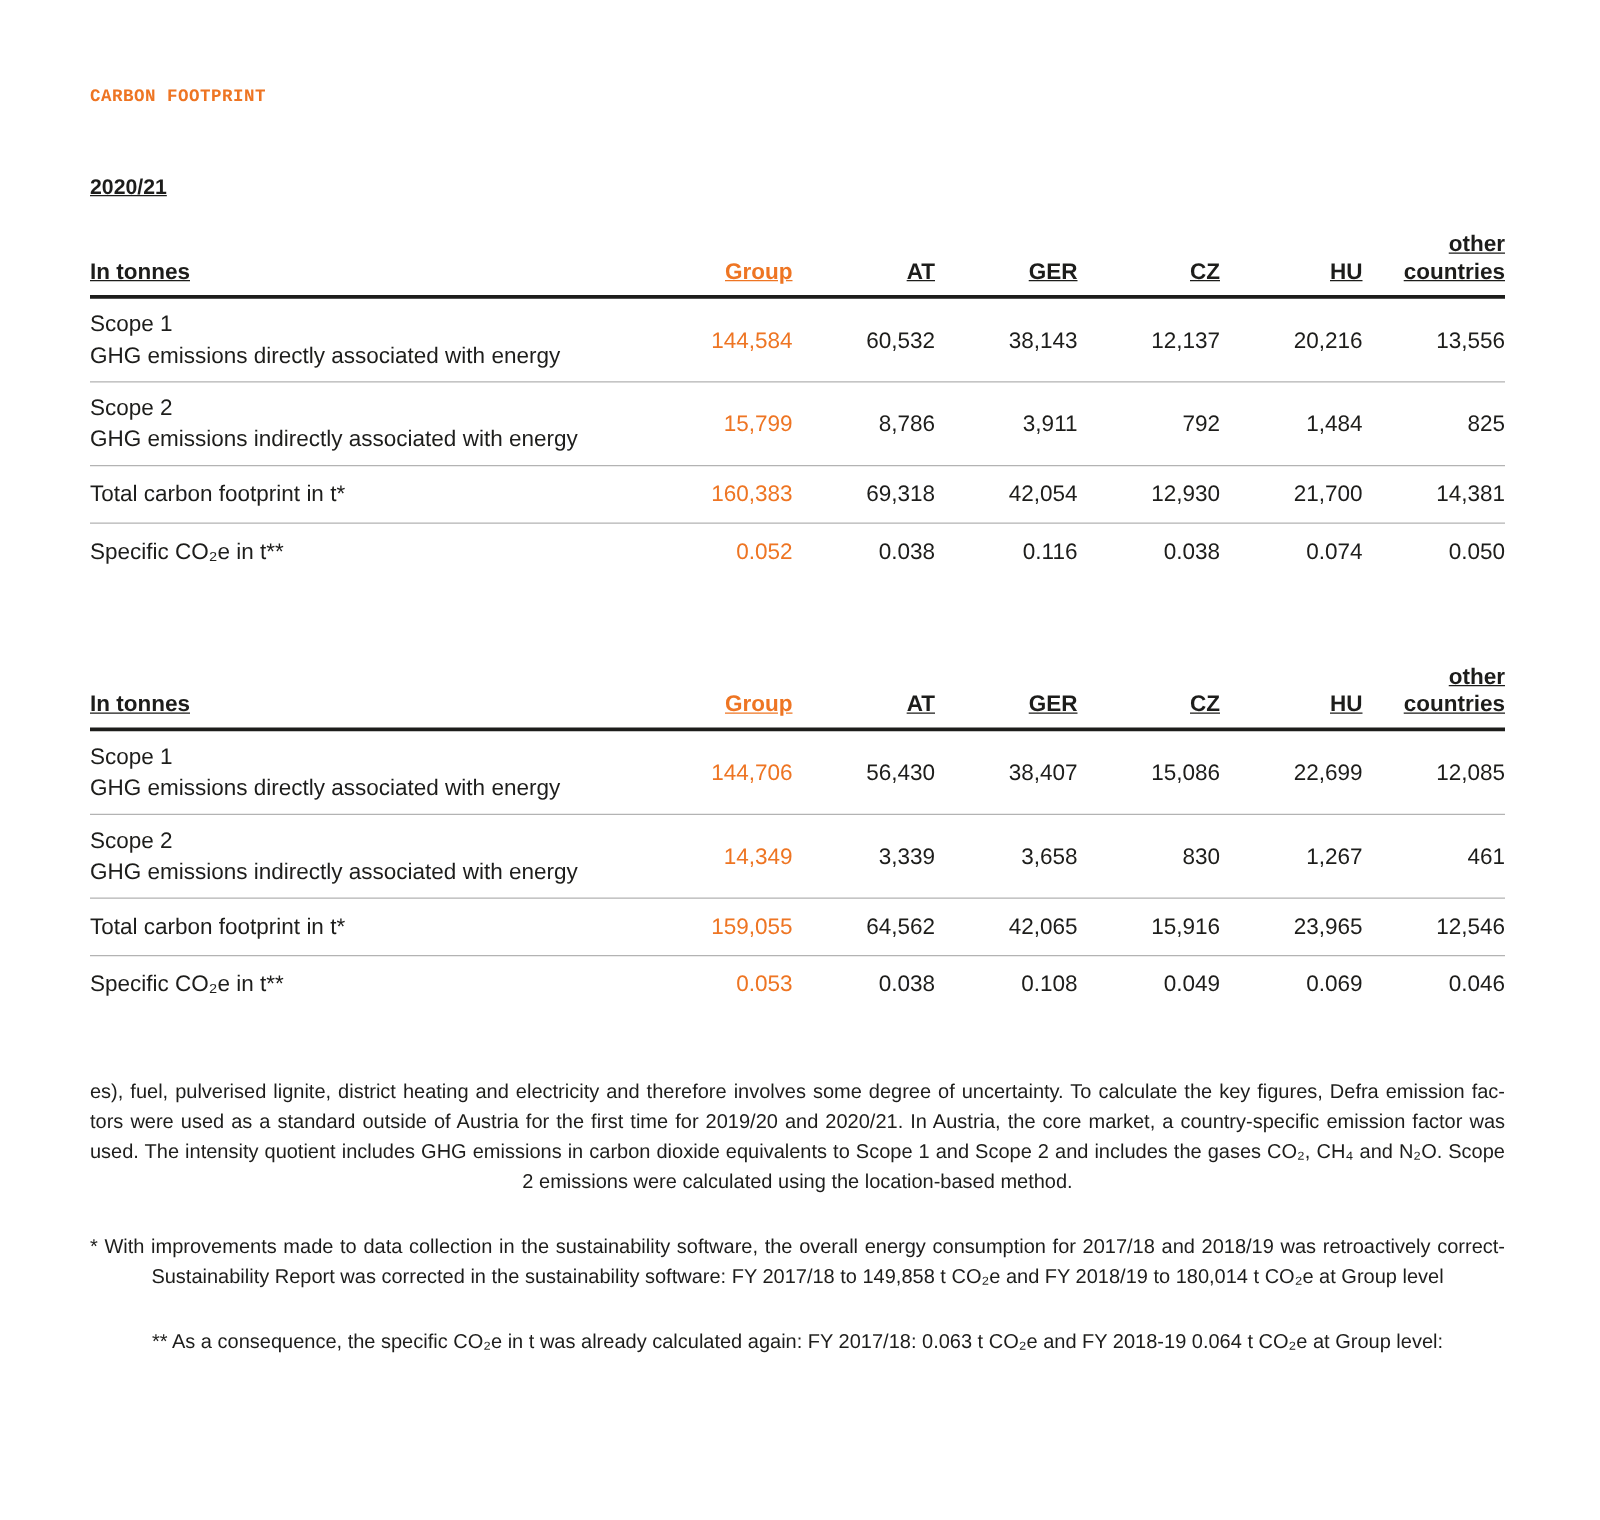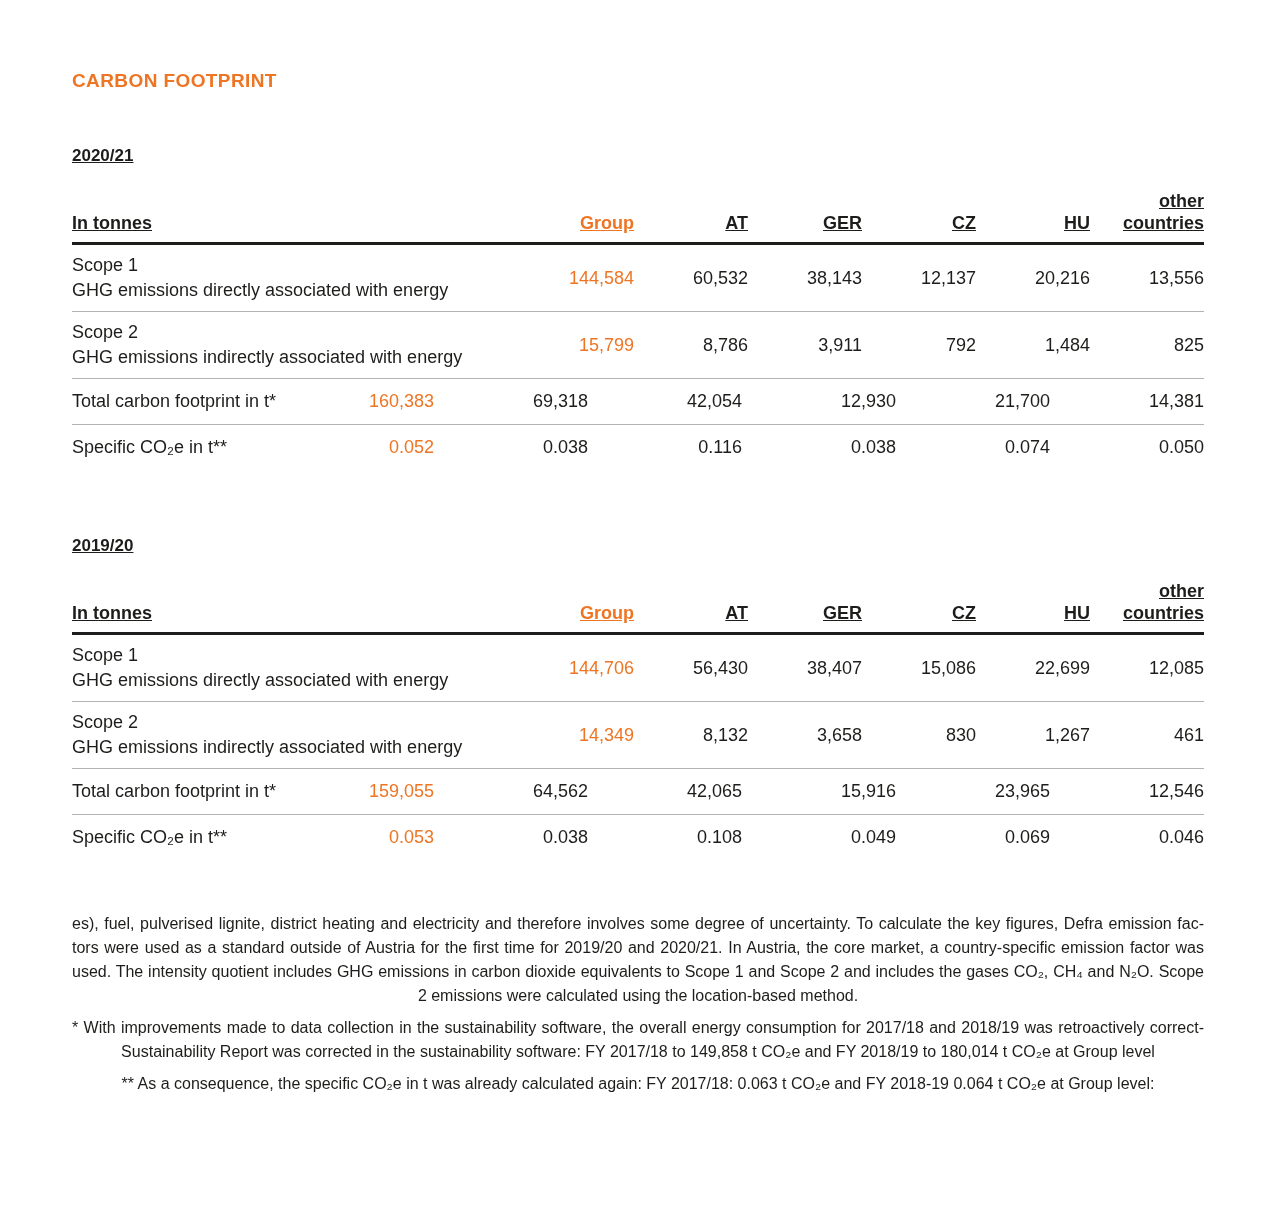--- a/index.html
+++ b/index.html
@@ -15,23 +15,24 @@
     font-family:"Liberation Sans","DejaVu Sans",sans-serif;
     color:var(--text);
     position:relative;
     overflow:hidden;
   }
   .page{
     width:1280px;height:1216px;
     padding:70px 76px 40px 72px;
   }
   .section-title{
-    font-size:19px;font-weight:bold;
+    font-size:14px;font-weight:bold;
     letter-spacing:.4px;
     color:var(--accent-orange);
+    font-family:Liberation Mono, monospace;
   }
   .year-heading{
     font-size:17px;font-weight:bold;
     color:var(--text);
     margin-top:54px;
     margin-bottom:24px;
     text-decoration:underline;
   }
   .tbl{width:1132px;}
   .row{
@@ -49,27 +50,27 @@
     line-height:22px;
     text-decoration:underline;
   }
   .row.body{
     border-bottom:1px solid var(--separator);
     align-items:center;
     font-size:18px;
     line-height:25px;
   }
   .row.body.two{padding:8px 0;}
-  .row.body.single{padding:10px 0;gap:40px;}
+  .row.body.single{padding:10px 0;}
   .row.body.last{border-bottom:none;}
   .c.num{text-align:right;}
   .c.orange{color:var(--accent-orange);}
   .c.prelines{white-space:pre-line;}
   .notes{margin-top:52px;width:1132px;font-size:16px;line-height:24px;}
-  .note-block{margin-top:8px;}
+  .note-block{margin-top:28px;}
   .note-block:first-child{margin-top:0;}
   .jline{text-align:justify;text-align-last:justify;}
   .lline{text-align:center;}
 </style>
 </head>
 <body>
 
 <div class="page">
 
   <div class="section-title">CARBON FOOTPRINT</div>
@@ -130,21 +131,20 @@
         <div class="c num">0.038</div>
         <div class="c num">0.116</div>
         <div class="c num">0.038</div>
         <div class="c num">0.074</div>
         <div class="c num">0.050</div>
       </div>
     </div>
   </section>
 
   <section style="margin-top:66px;">
-    <div class="year-heading" style="margin-top:0;">2019/20</div>
     <div class="tbl">
       <div class="row thead">
         <div class="c label">In tonnes</div>
         <div class="c num orange">Group</div>
         <div class="c num">AT</div>
         <div class="c num">GER</div>
         <div class="c num">CZ</div>
         <div class="c num">HU</div>
         <div class="c num prelines">other
 countries</div>
@@ -162,21 +162,21 @@
         <div class="c num">22,699</div>
         <div class="c num">12,085</div>
       </div>
 
       <div class="row body two">
         <div class="c label">
           <div>Scope 2</div>
           <div>GHG emissions indirectly associated with energy</div>
         </div>
         <div class="c num orange">14,349</div>
-        <div class="c num">8,132</div>
+        <div class="c num">3,339</div>
         <div class="c num">3,658</div>
         <div class="c num">830</div>
         <div class="c num">1,267</div>
         <div class="c num">461</div>
       </div>
 
       <div class="row body single">
         <div class="c label">Total carbon footprint in t*</div>
         <div class="c num orange">159,055</div>
         <div class="c num">64,562</div>

